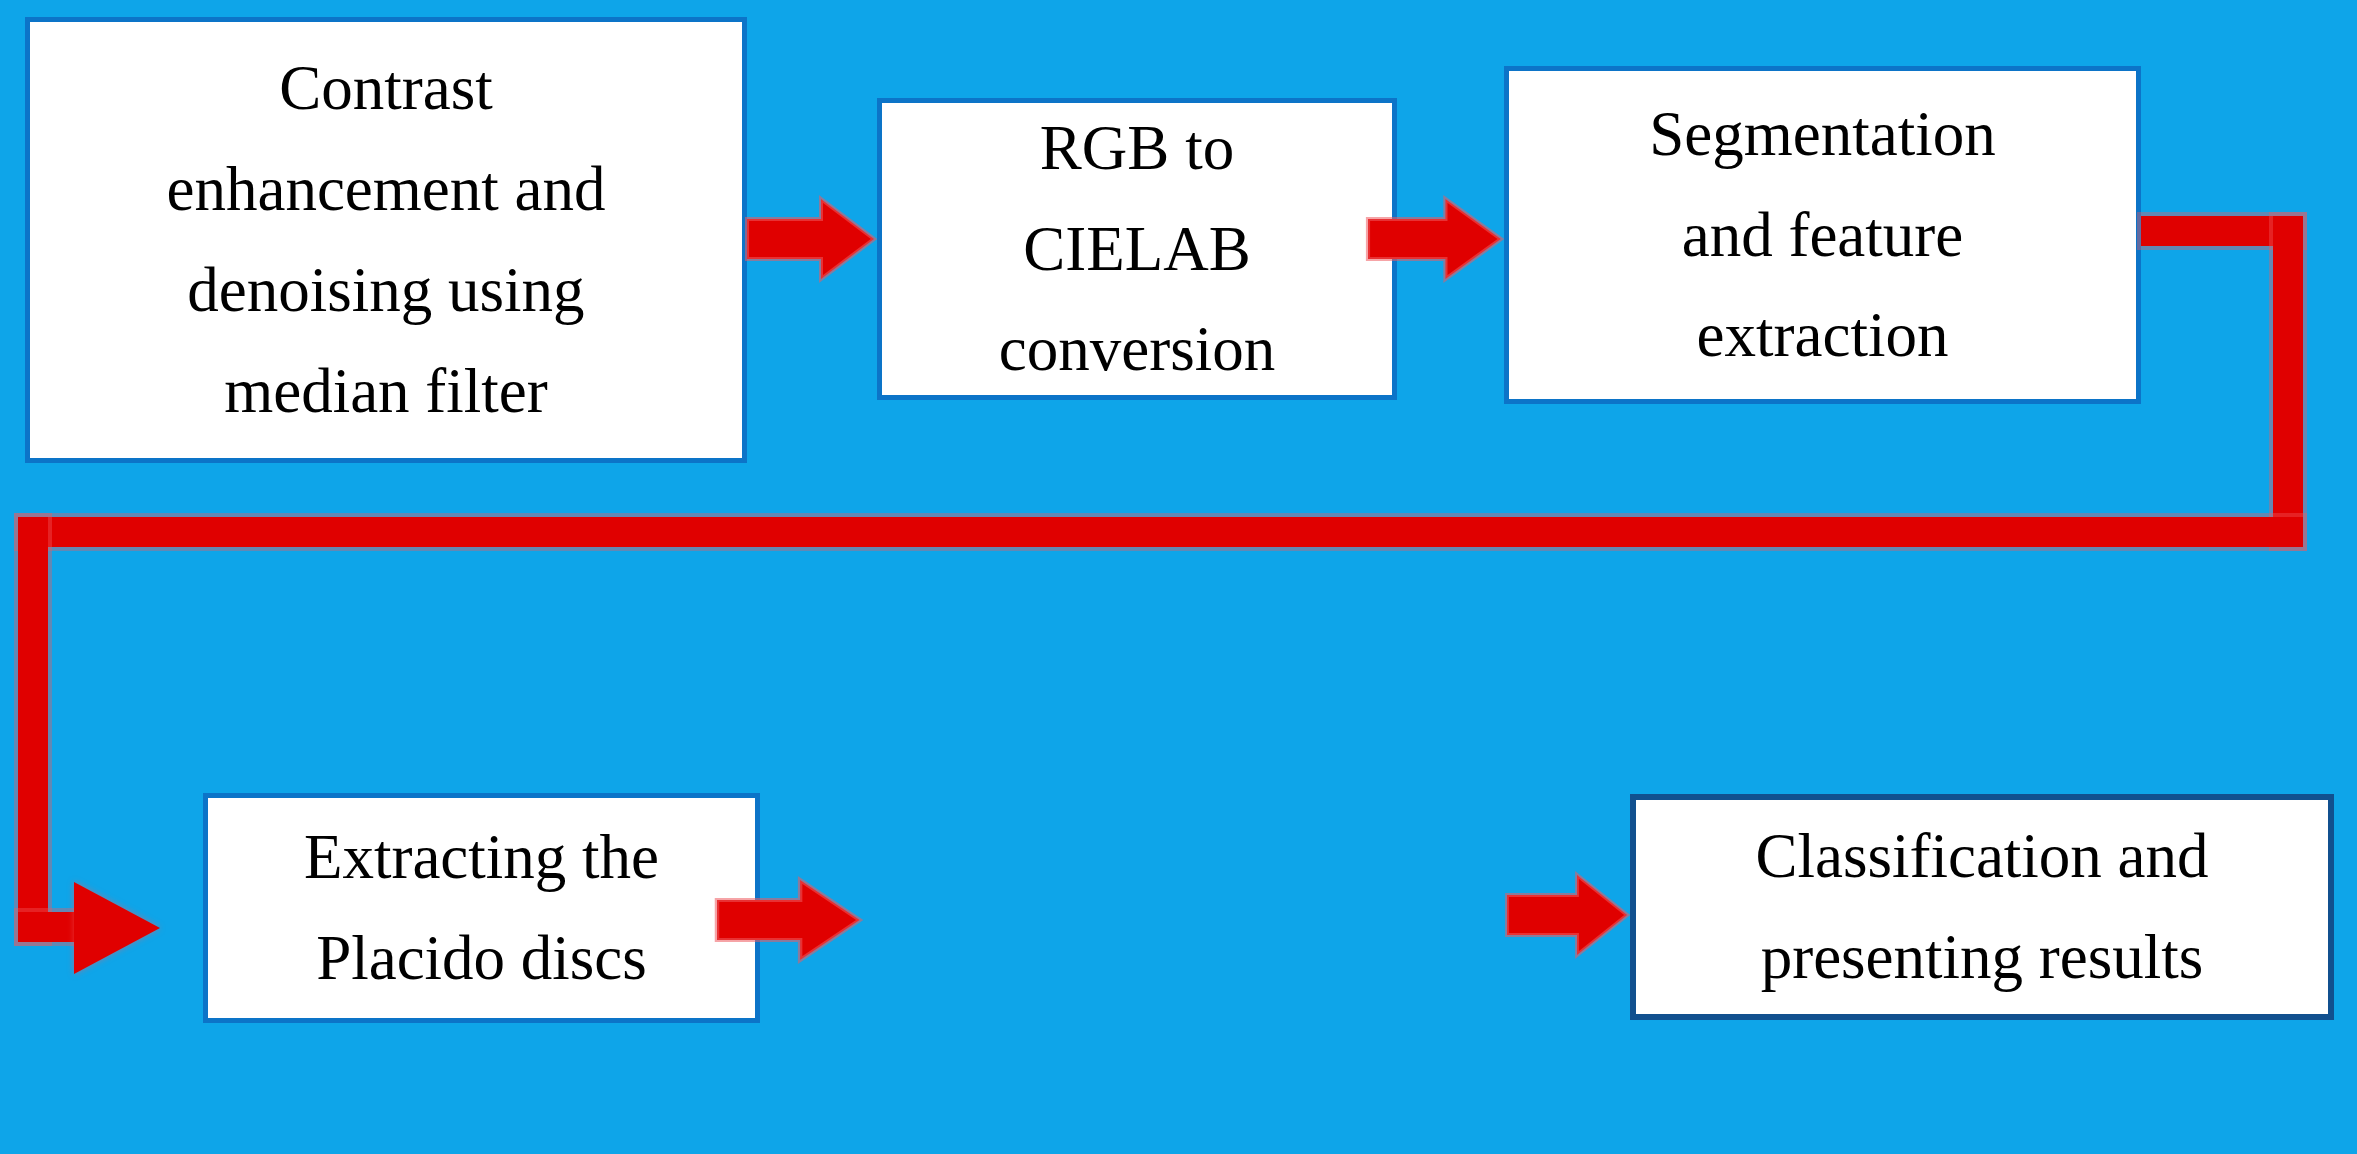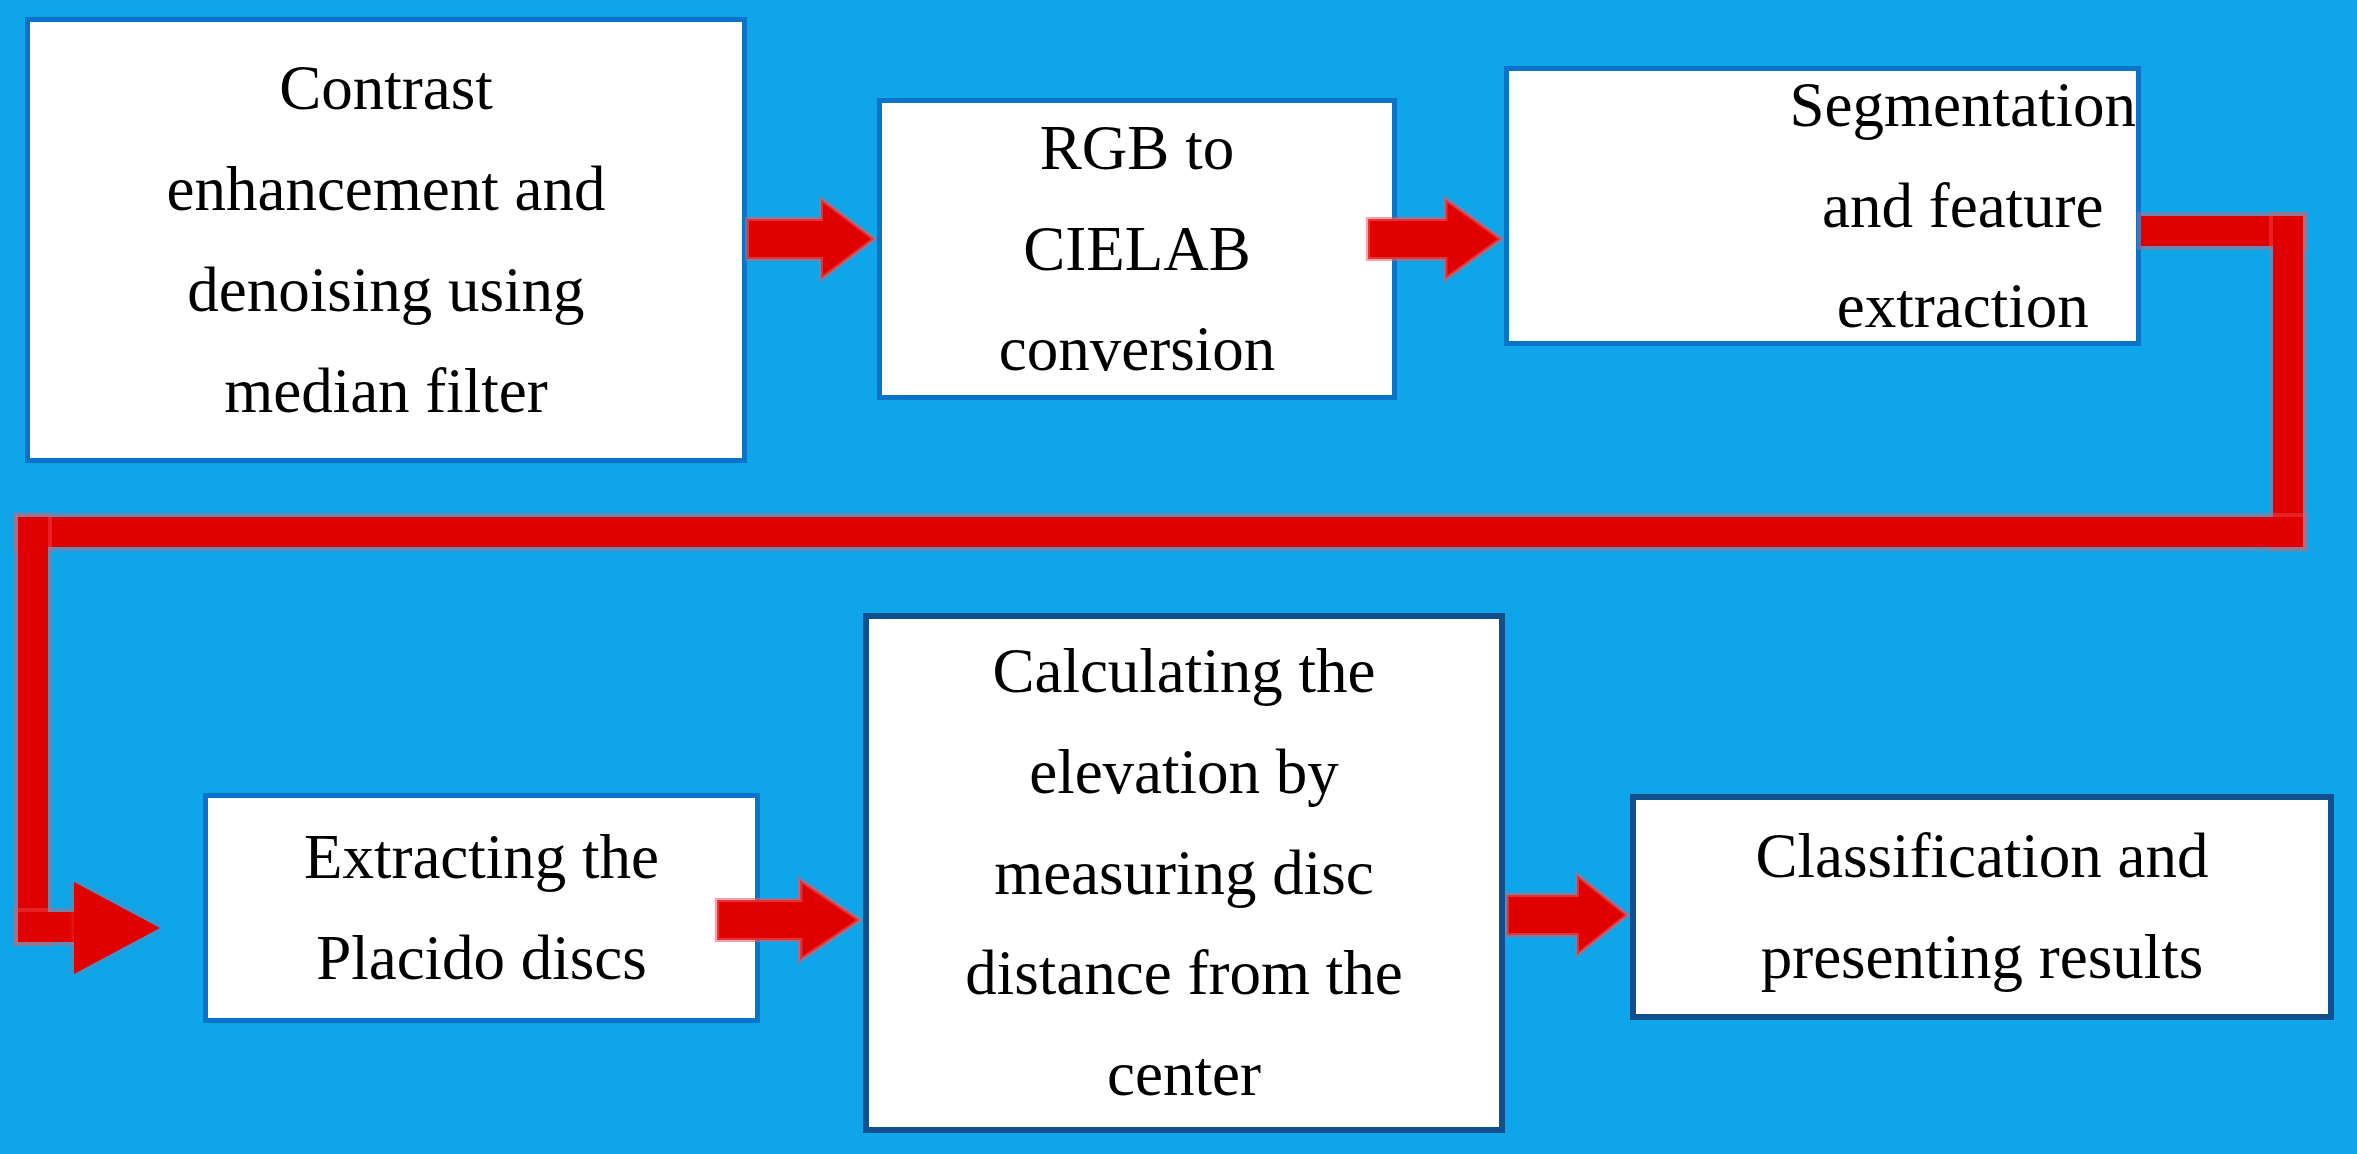--- a/index.html
+++ b/index.html
@@ -51,38 +51,31 @@
 denoising using
 median filter</span>
   </div>
 
   <div class="node" style="left:877px;top:98px;width:520px;height:302px;">
     <span class="label">RGB to
 CIELAB
 conversion</span>
   </div>
 
-  <div class="node" style="left:1504px;top:66px;width:637px;height:280px;justify-content:flex-end;">
+  <div class="node" style="left:1504px;top:66px;width:637px;height:338px;">
     <span class="label">Segmentation
 and feature
 extraction</span>
   </div>
 
   <div class="node" style="left:158px;top:793px;width:557px;height:230px;margin-left:45px;">
     <span class="label">Extracting the
 Placido discs</span>
   </div>
 
-  <div class="node dark" style="left:863px;top:613px;width:642px;height:520px;">
-    <span class="label">Calculating the
-elevation by
-measuring disc
-distance from the
-center</span>
-  </div>
 
   <div class="node dark" style="left:1630px;top:794px;width:704px;height:226px;">
     <span class="label">Classification and
 presenting results</span>
   </div>
 
   <svg class="blockarrow" style="left:747px;top:197px;width:130px;height:84px;" viewBox="0 0 130 84" preserveAspectRatio="none">
     <polygon points="0,22 74,22 74,2 127,42 74,82 74,62 0,62" fill="var(--arrow)" stroke="rgba(238,90,95,0.55)" stroke-width="4"></polygon>
   </svg>
 

